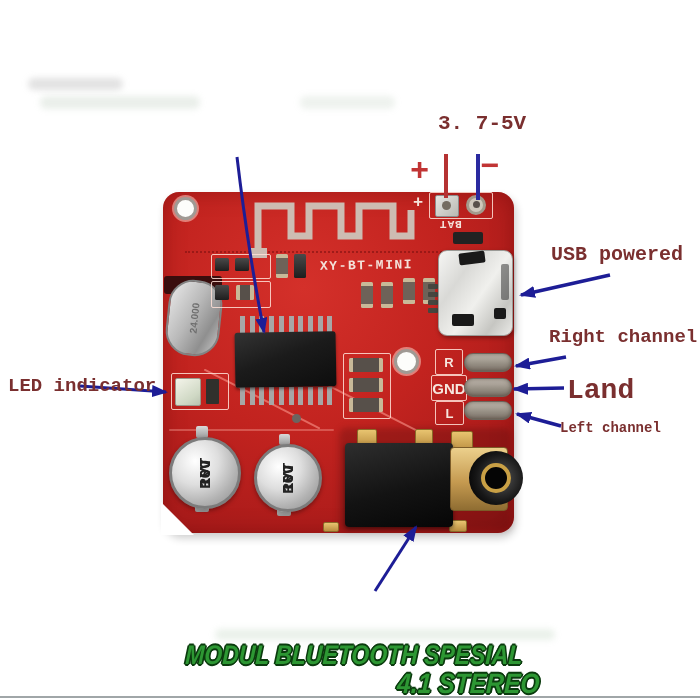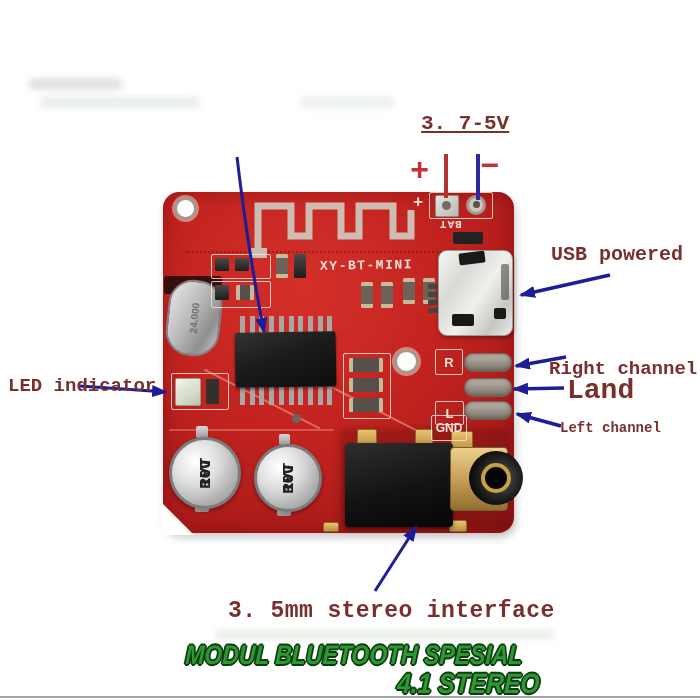--- a/index.html
+++ b/index.html
@@ -2,25 +2,25 @@
 <html><head>
 <meta charset="utf-8">
 <style>
   html,body{margin:0;padding:0;background:#fff;}
   .stage{position:relative;width:700px;height:700px;background:#ffffff;overflow:hidden;
          font-family:"Liberation Mono",monospace;}
   
   .lbl{position:absolute;color:#7a2f2f;font-weight:700;white-space:nowrap;
        font-family:"Liberation Mono",monospace;}
   .lbl-bt{left:64px;top:114px;font-size:21px;}
-  .lbl-volt{left:421px;top:112px;font-size:21px;text-decoration:underline;}
+  .lbl-volt{left:438px;top:112px;font-size:21px;}
   .lbl-plus{left:410px;top:153px;font-size:32px;color:#c13434;}
   .lbl-minus{left:480px;top:149px;font-size:32px;color:#c13434;}
   .lbl-usb{left:551px;top:243px;font-size:20px;text-align:center;}
-  .lbl-right{left:549px;top:326px;font-size:19px;margin-top:32px;}
+  .lbl-right{left:549px;top:326px;font-size:19px;}
   .lbl-land{left:567px;top:375px;font-size:28px;}
   .lbl-left{left:560px;top:420px;font-size:14px;}
   .lbl-led{left:8px;top:375px;font-size:19px;}
   .lbl-stereo{left:228px;top:598px;font-size:23px;letter-spacing:.4px;}
   
   .banner{position:absolute;font-family:"Liberation Sans",sans-serif;font-weight:800;
           font-style:italic;color:#2d9733;white-space:nowrap;transform-origin:left top;
           text-shadow:-2px 0 #0b3b0e,2px 0 #0b3b0e,0 -2px #0b3b0e,0 2px #0b3b0e,
                       -1px -1px #0b3b0e,1px 1px #0b3b0e,1px -1px #0b3b0e,-1px 1px #0b3b0e;}
   .banner1{left:186px;top:640px;font-size:27px;transform:scaleX(.85) skewX(-3deg);}
@@ -124,21 +124,21 @@
   .padsq{left:272px;top:3px;width:22px;height:20px;border-radius:2px;border:1px solid #8c8c8c;
          background:linear-gradient(135deg,#e6e6e2,#b9b9b2);}
   .padsq-hole{left:279px;top:9px;width:9px;height:9px;border-radius:50%;background:#746c60;}
   .padrnd{left:303px;top:3px;width:20px;height:20px;border-radius:50%;background:#cfc8bc;border:3px solid #a39a8c;box-sizing:border-box;}
   .padrnd-hole{left:310px;top:9px;width:7px;height:7px;border-radius:50%;background:#58504a;}
   .bat-smd{left:290px;top:40px;width:30px;height:12px;background:#222;border-radius:2px;}
   
   .chbox{display:flex;align-items:center;justify-content:center;color:#f6e6de;
          font:700 13px "Liberation Sans",sans-serif;}
   .chR{left:272px;top:157px;width:26px;height:24px;}
-  .chG{left:268px;top:183px;width:34px;height:24px;font-size:12px;margin-top:40px;}
+  .chG{left:268px;top:183px;width:34px;height:24px;font-size:15px;}
   .chL{left:272px;top:209px;width:27px;height:22px;}
   .oval{width:46px;height:17px;border-radius:9px;border:1px solid #6b655c;
         background:linear-gradient(180deg,#c2bab0 0%,#948d82 60%,#7d7268 100%);
         box-shadow:inset 0 0 4px rgba(60,50,40,.6);}
   .ov1{left:301px;top:161px;} .ov2{left:301px;top:186px;} .ov3{left:301px;top:209px;}
   
   .overlay{position:absolute;left:0;top:0;width:700px;height:700px;pointer-events:none;}
 </style>
 </head>
 <body>
@@ -281,18 +281,17 @@
   </svg>
 
   <div class="lbl lbl-volt">3. 7-5V</div>
   <div class="lbl lbl-plus">+</div>
   <div class="lbl lbl-minus">−</div>
   <div class="lbl lbl-usb">USB powered</div>
   <div class="lbl lbl-right">Right channel</div>
   <div class="lbl lbl-land">Land</div>
   <div class="lbl lbl-left">Left channel</div>
   <div class="lbl lbl-led">LED indicator</div>
-  <div class="lbl lbl-stereo">3. 5mm stereo interface</div>
 
   <div class="banner banner1">MODUL BLUETOOTH SPESIAL</div>
   <div class="banner banner2">4.1 STEREO</div>
   <div class="bottom-line"></div>
 </div>
 
 </body></html>

